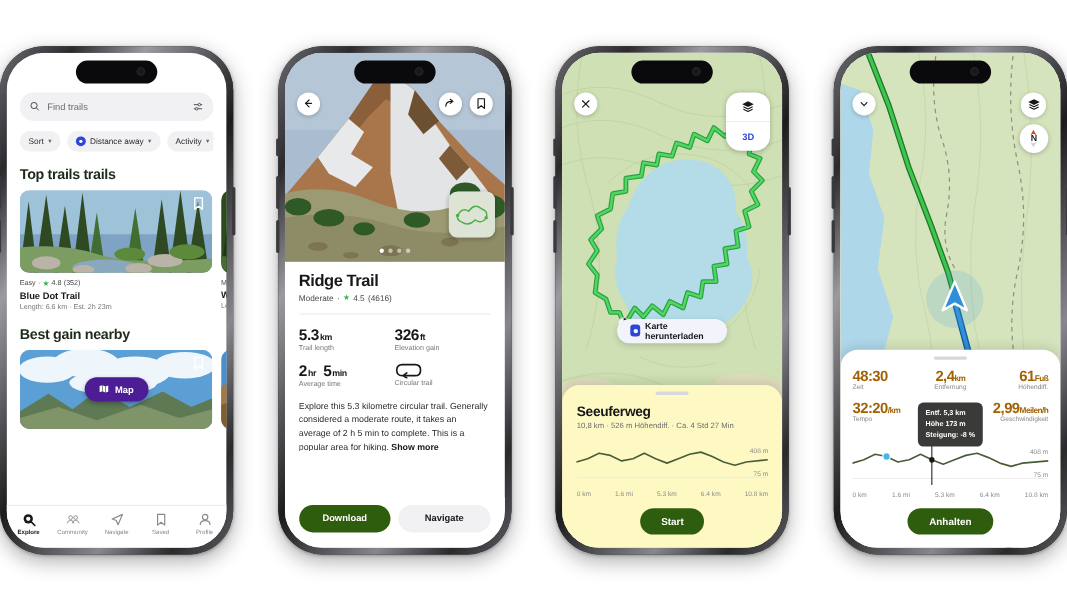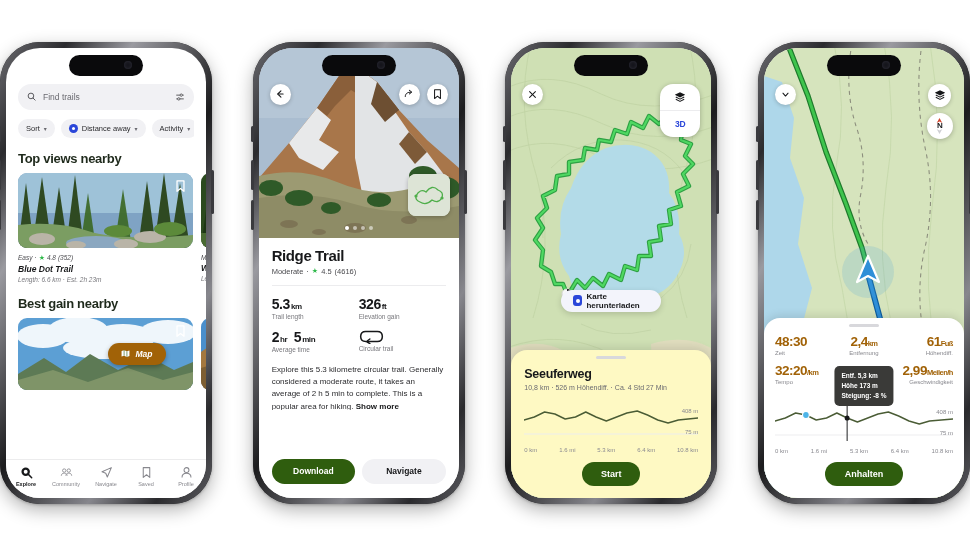--- a/index.html
+++ b/index.html
@@ -57,35 +57,34 @@
   .chips{display:flex;gap:6px;margin-top:9px;overflow:hidden;}
   .chip{
     display:flex;align-items:center;gap:4px;height:19px;padding:0 8px;
     background:#f1f1f4;border-radius:10px;font-size:7.5px;color:#2b2b2e;white-space:nowrap;
   }
   .chip .dot{width:9px;height:9px;border-radius:50%;background:#2b47d9;display:flex;align-items:center;justify-content:center;}
   .chip .dot i{width:3px;height:3px;background:#fff;border-radius:50%;display:block;}
   .chev{font-size:6px;color:#6a6a70;}
   .sec-title{font-size:13px;font-weight:bold;color:#1f2a1c;margin:13px 0 7px;letter-spacing:-.3px;}
   .card-row{display:flex;gap:8px;}
-  .tcard{flex:0 0 175px;font-style:italic;}
+  .tcard{flex:0 0 175px;}
   .tcard.clip{flex:0 0 60px;overflow:hidden;}
   .timg{position:relative;width:100%;height:75px;border-radius:9px;overflow:hidden;}
   .timg .bm{position:absolute;top:6px;right:7px;}
   .meta1{font-size:6.5px;color:#4a4a4e;margin-top:6px;display:flex;align-items:center;gap:2px;white-space:nowrap;}
   .star{color:#2eb94a;font-size:7px;}
   .meta-name{font-size:8.5px;font-weight:bold;color:#17181a;margin-top:2px;white-space:nowrap;}
   .meta2{font-size:6.5px;color:#77777c;margin-top:2px;white-space:nowrap;}
   .vimg{position:relative;width:100%;height:72px;border-radius:9px;overflow:hidden;}
   .mapbtn{
     position:absolute;left:50%;top:50%;transform:translate(-50%,-50%);
-    background:#a16207;color:#fff;border-radius:14px;height:22px;padding:0 13px;
+    background:#4c1d95;color:#fff;border-radius:14px;height:22px;padding:0 13px;
     display:flex;align-items:center;gap:6px;font-size:8.5px;font-weight:bold;
     box-shadow:0 2px 5px rgba(0,0,0,.3);
-    margin-left:31px;
   }
   .tabbar{
     margin-top:auto;height:34px;background:#fff;border-top:1px solid #ececed;
     display:flex;align-items:center;justify-content:space-around;padding-bottom:4px;
   }
   .tab{display:flex;flex-direction:column;align-items:center;gap:2px;width:38px;}
   .tab span{font-size:5.5px;color:#88888e;}
   .tab.active span{color:#17181a;font-weight:bold;}
 
   
@@ -201,21 +200,21 @@
                 </span>
               <span>Distance away</span>
               <span class="chev">▾</span>
             </div>
             <div class="chip">
               <span>Activity</span>
               <span class="chev">▾</span>
             </div>
           </div>
 
-          <div class="sec-title">Top views nearby</div>
+          <div class="sec-title">Top trails trails</div>
 
           <div class="card-row">
             <div class="tcard">
               <div class="timg">
                 <svg width="175" height="75" viewBox="0 0 175 75" preserveAspectRatio="none">
                   <rect width="175" height="75" fill="#7fa3c4"></rect>
                   <rect y="0" width="175" height="40" fill="#9ec2d8"></rect>
                   <g fill="#2f4a22">
                     <polygon points="0,75 8,10 16,75"></polygon>
                       <polygon points="14,75 24,4 34,75"></polygon>

